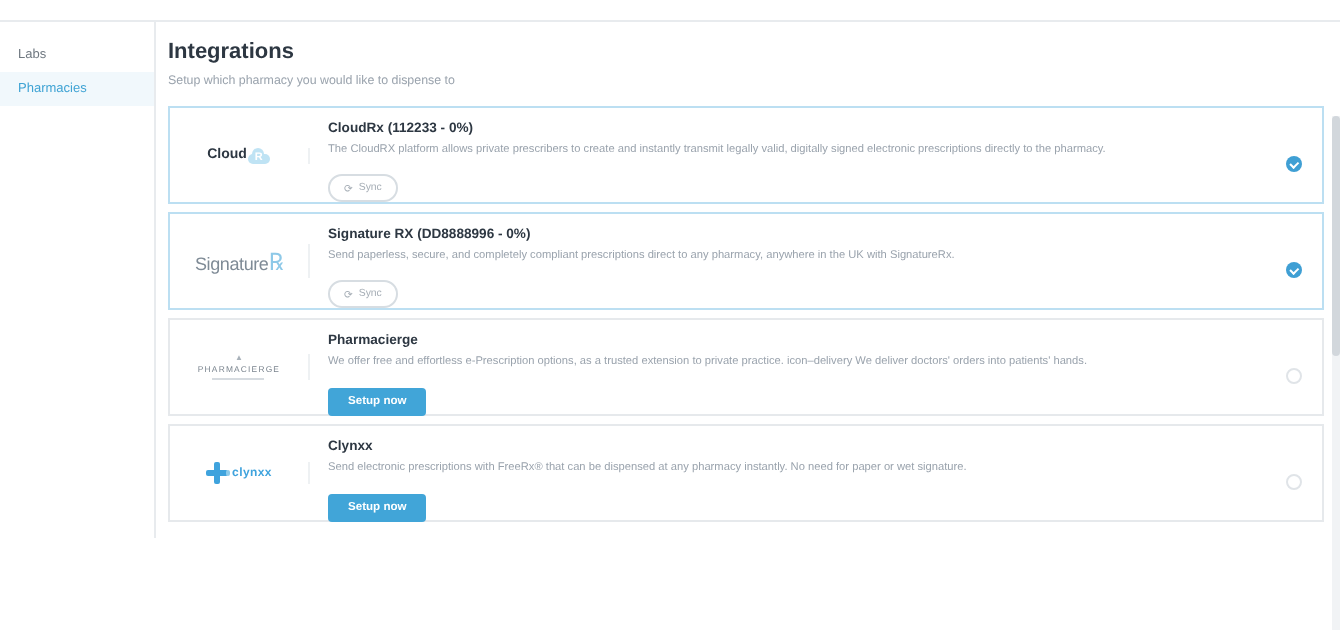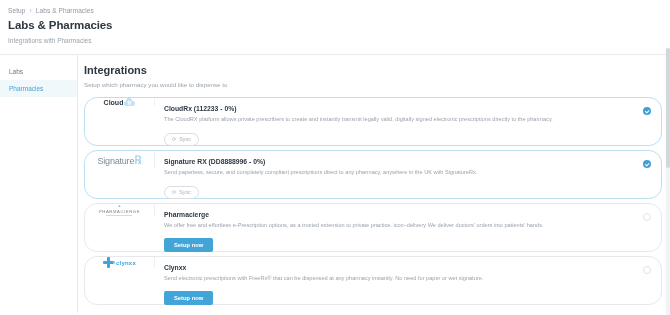--- a/index.html
+++ b/index.html
@@ -57,24 +57,24 @@
   .content-title {
     font-size: 11px; font-weight: bold; color: #2d3742;
   }
   .content-sub {
     font-size: 6.2px; color: #9aa3ad; margin-top: 5px;
   }
 
   
   .cards { margin-top: 9px; padding-right: 8px; }
   .card {
-    display: flex; align-items: flex-start;
+    display: flex; align-items: center;
     background: #ffffff;
     border: 1px solid #e6e9ec;
-    border-radius: 13px;
+    border-radius: 0;
     margin-bottom: 4px;
     height: 49px;
     position: relative;
   }
   .card.connected { border-color: #bcdff2; }
 
   .card-logo {
     flex: 0 0 70px;
     display: flex; align-items: center; justify-content: center;
     border-right: 1px solid #eef1f3;
@@ -185,29 +185,20 @@
   .scroll-thumb {
     position: absolute; right: 0; top: 48px; width: 4px; height: 120px;
     background: #d2d7dc; border-radius: 2px;
   }
 </style>
 </head>
 <body>
 
 <div class="page">
 
-  <div class="header">
-    <div class="breadcrumb">
-      <span class="crumb">Setup</span>
-      <span class="crumb-sep">›</span>
-      <span class="crumb">Labs &amp; Pharmacies</span>
-    </div>
-    <div class="page-title">Labs &amp; Pharmacies</div>
-    <div class="page-sub">Integrations with Pharmacies</div>
-  </div>
 
   <div class="body-split">
 
     <div class="sidebar">
       <div class="side-item">Labs</div>
       <div class="side-item active">Pharmacies</div>
     </div>
 
     <div class="content">
       <div class="content-title">Integrations</div>

